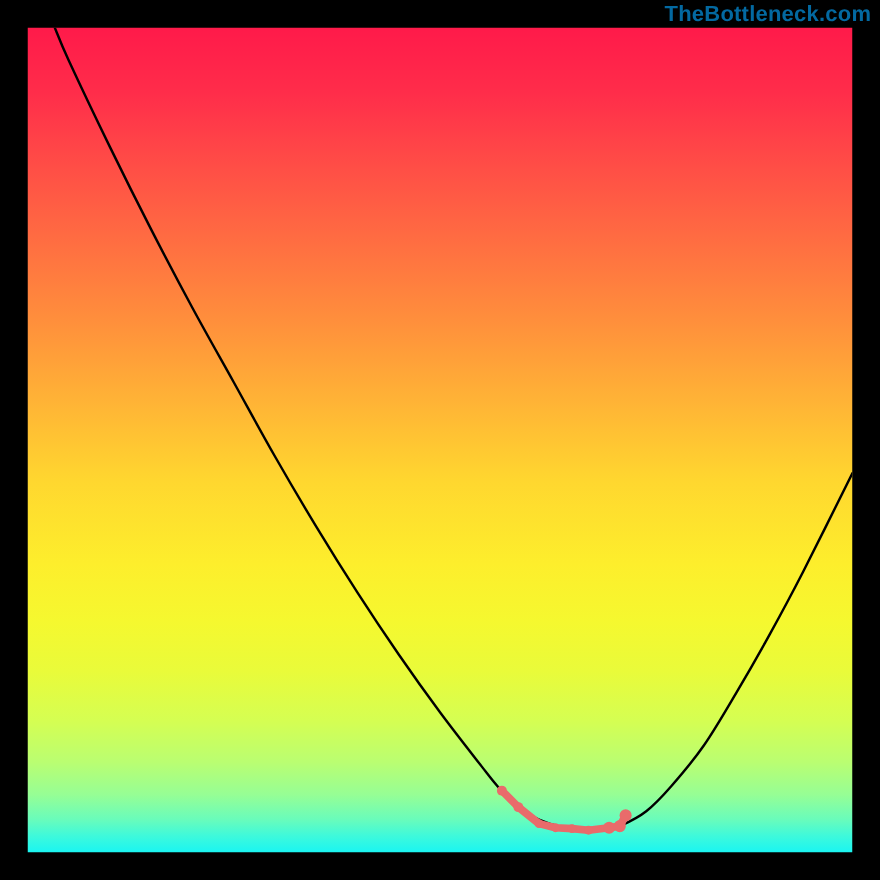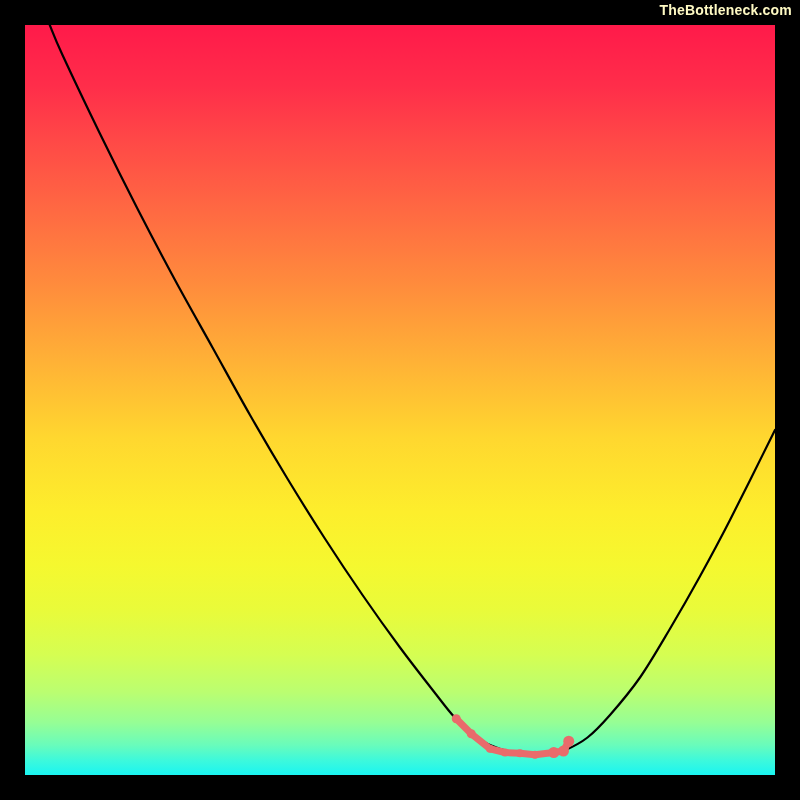--- a/index.html
+++ b/index.html
@@ -1,17 +1,17 @@
 <!DOCTYPE html>
 <html><head>
 <meta charset="utf-8">
 <style>
   * { margin: 0; padding: 0; box-sizing: border-box; }
   body { width: 800px; height: 800px; background: #000; position: relative; font-family: Arial, sans-serif; overflow: hidden; }
-  .watermark { position: absolute; top: 2px; right: 8px; color: #fef9c3; font-size: 14px; font-weight: bold; letter-spacing: 0.2px; z-index: 10; margin-left: 48px; }
+  .watermark { position: absolute; top: 2px; right: 8px; color: #0369a1; font-size: 20px; font-weight: bold; letter-spacing: 0.2px; z-index: 10; margin-left: 48px; }
   .plot-area { position: absolute; top: 25px; left: 25px; width: 750px; height: 750px; overflow: hidden; }
   .gradient-bg { position: absolute; inset: 0; background: linear-gradient(to bottom,
     #ff1a4a 0%,
     #ff2d4a 8%,
     #ff4747 15%,
     #ff6a42 25%,
     #ff8d3c 35%,
     #ffb236 45%,
     #ffd72f 55%,
     #fdee2c 65%,

